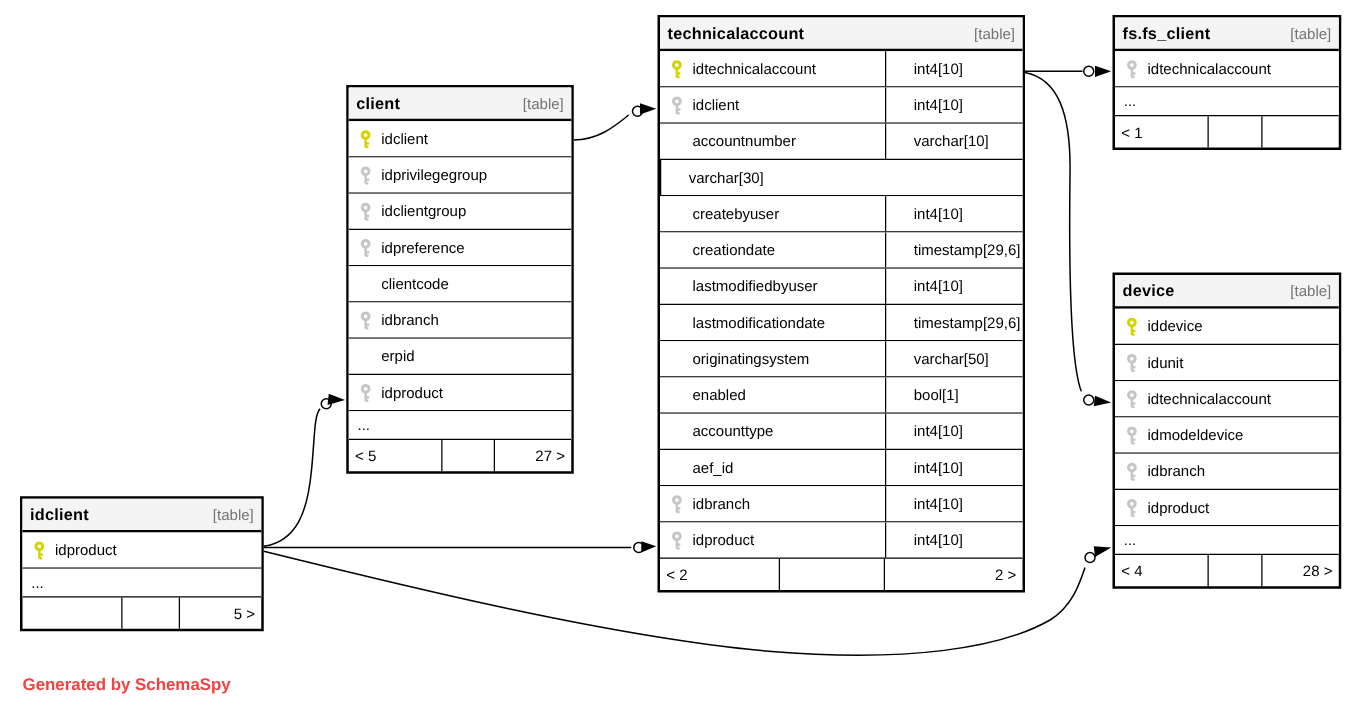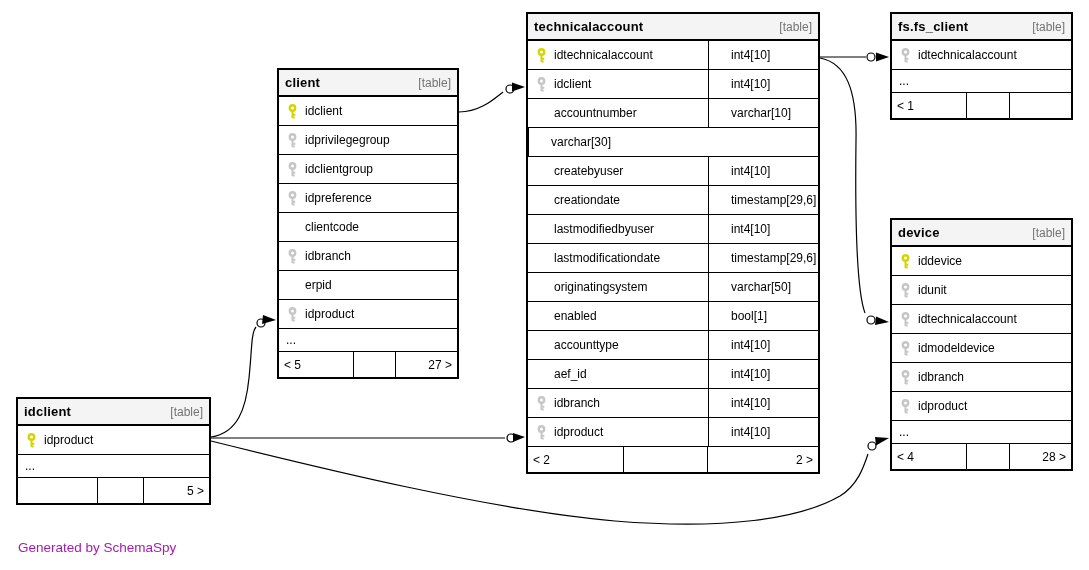--- a/index.html
+++ b/index.html
@@ -21,21 +21,21 @@
   .tfooter{display:flex;height:25px;box-sizing:border-box;font-size:12px;}
   .fc{display:flex;align-items:center;padding:0 5px;border-right:1px solid #000;box-sizing:border-box;overflow:hidden;white-space:nowrap;}
   .fc:last-child{border-right:none;justify-content:flex-end;}
   .fc1{width:42%;} .fc2{width:24%;} .fc3{width:34%;}
   #tbl-technicalaccount .fc1{width:33%;} #tbl-technicalaccount .fc2{width:29%;} #tbl-technicalaccount .fc3{width:38%;}
   #tbl-client{left:277px;top:68px;width:182px;}
   #tbl-technicalaccount{left:526px;top:12px;width:294px;}
   #tbl-fs_client{left:890px;top:12px;width:183px;}
   #tbl-device{left:890px;top:218px;width:183px;}
   #tbl-product{left:16px;top:397px;width:195px;}
-  #caption{position:absolute;left:18px;top:540px;font-size:13.5px;color:#a21caf;z-index:1;}
+  #caption{position:absolute;left:18px;top:540px;font-size:13.5px;color:#ef4444;z-index:1;font-weight:bold;}
   .rel{fill:none;stroke:#000;stroke-width:1.2;}
   .rel-circle{fill:#fff;stroke:#000;stroke-width:1.2;}
   .rel-arrow{fill:#000;stroke:none;}
 </style>
 </head>
 <body>
 
 <div id="canvas">
 
   <svg id="connectors">

